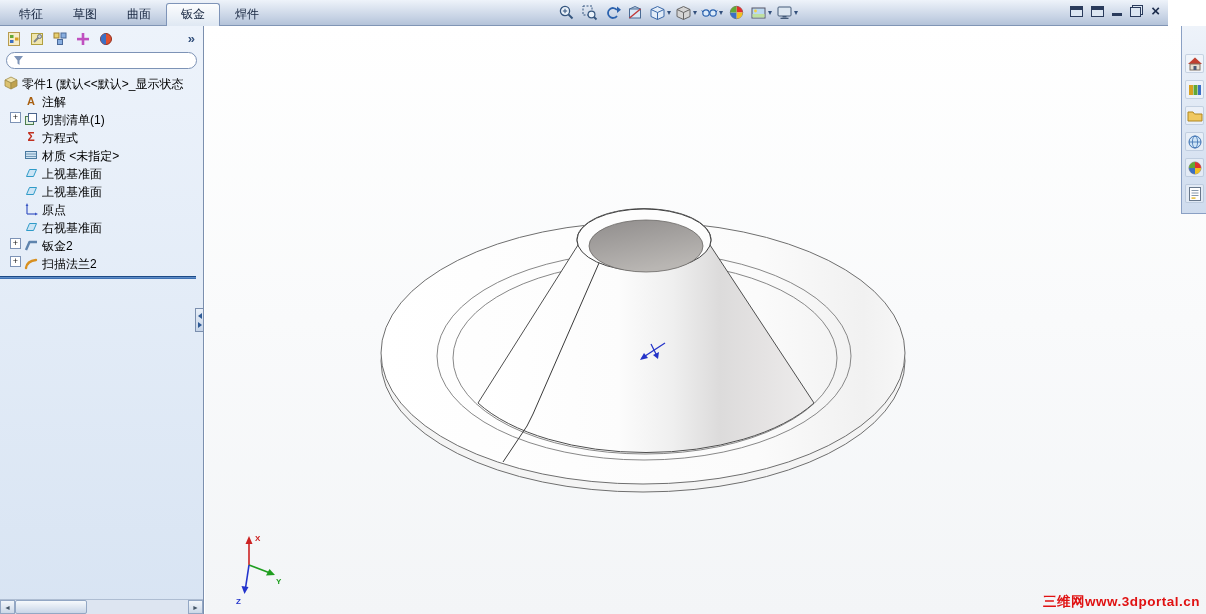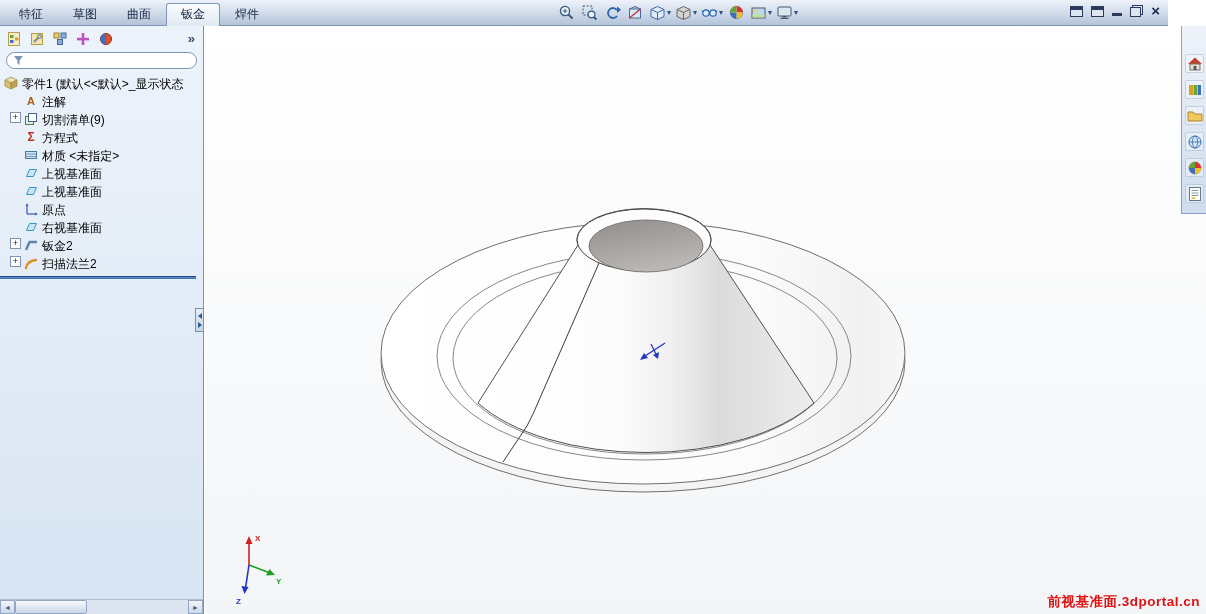--- a/index.html
+++ b/index.html
@@ -237,21 +237,21 @@
       </div>
 
       <div class="trow">
         <span class="tog plus"></span>
         <span class="ticon">
             <svg width="14" height="14">
               <rect x="1.5" y="4.5" width="8" height="8" fill="#dff0df" stroke="#4d7d4d"></rect>
               <rect x="4.5" y="1.5" width="8" height="8" fill="#ffffff" stroke="#49648c"></rect>
             </svg>
           </span>
-        <span class="tlabel">切割清单(9)</span>
+        <span class="tlabel">切割清单(1)</span>
       </div>
 
       <div class="trow">
         <span class="tog"></span>
         <span class="ticon i-sigma"></span>
         <span class="tlabel">方程式</span>
       </div>
 
       <div class="trow">
         <span class="tog"></span>
@@ -446,14 +446,14 @@
         <svg width="18" height="18">
           <rect x="3.5" y="2.5" width="11" height="13" fill="#fff" stroke="#68788c"></rect>
           <line x1="5.5" y1="5.5" x2="12.5" y2="5.5" stroke="#8899aa"></line>
           <line x1="5.5" y1="8" x2="12.5" y2="8" stroke="#8899aa"></line>
           <line x1="5.5" y1="10.5" x2="12.5" y2="10.5" stroke="#8899aa"></line>
           <rect x="5.5" y="12.3" width="4" height="1.6" fill="#e8c040"></rect>
         </svg>
       </span>
   </div>
 
-  <div class="watermark">前视基准面.3dportal.cn</div>
+  <div class="watermark">三维网www.3dportal.cn</div>
 </div>
 
 </body></html>

